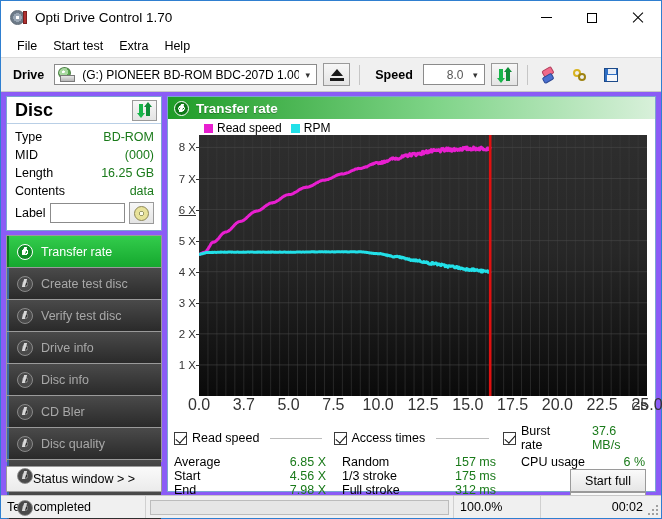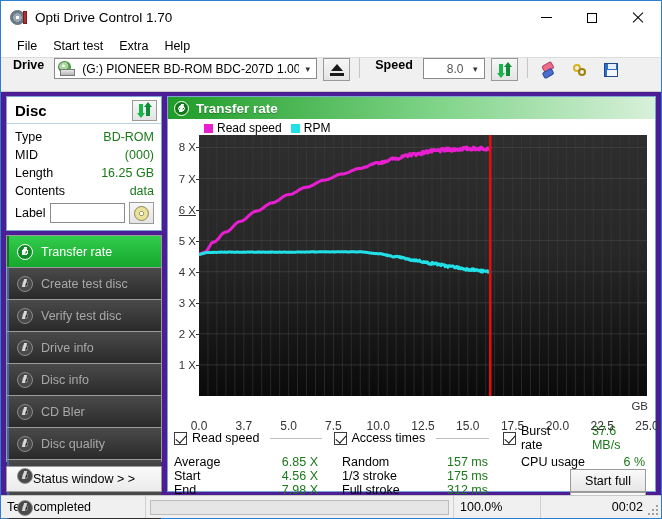--- a/index.html
+++ b/index.html
@@ -5,21 +5,21 @@
   html,body{margin:0;padding:0;}
   body{
     width:662px;height:519px;overflow:hidden;
     background:#f0f0f0;
     font-family:"Liberation Sans", sans-serif;
     font-size:12px;color:#000;
     -webkit-font-smoothing:antialiased;
   }
   .win{
     position:relative;width:662px;height:519px;
-    background:#4c1d95;border:1px solid #2f7fd0;box-sizing:border-box;
+    background:#8b5cf6;border:1px solid #2f7fd0;box-sizing:border-box;
     display:flex;flex-direction:column;
   }
   
   .titlebar{height:33px;flex:0 0 33px;display:flex;align-items:center;background:#fff;}
   .app-icon{width:17px;height:17px;margin-left:9px;margin-right:8px;position:relative;flex:0 0 17px;}
   .app-icon .disc{position:absolute;left:0;top:1px;width:15px;height:15px;border-radius:50%;
      background:radial-gradient(circle at 50% 50%,#fff 0 18%,#9aa7b5 19% 46%,#6d7b89 47% 100%);
      border:1px solid #5c6874;box-sizing:border-box;}
   .app-icon .bar{position:absolute;right:0px;top:2px;width:4px;height:13px;background:#b03030;border:1px solid #7a1f1f;box-sizing:border-box;}
   .title-text{font-size:13.5px;color:#000;}
@@ -30,21 +30,21 @@
   .gl-close{display:block;width:12px;height:12px;position:relative;}
   .gl-close:before,.gl-close:after{content:"";position:absolute;left:-1px;top:5px;width:14px;height:1px;background:#000;}
   .gl-close:before{transform:rotate(45deg);}
   .gl-close:after{transform:rotate(-45deg);}
 
   
   .menubar{height:23px;flex:0 0 23px;display:flex;align-items:center;background:#fff;padding-left:8px;}
   .menuitem{padding:2px 8px;font-size:12.5px;color:#000;}
 
   
-  .toolbar{height:33px;flex:0 0 33px;display:flex;background:#f0f0f0;
+  .toolbar{height:33px;flex:0 0 33px;display:flex;align-items:center;background:#f0f0f0;
      border-top:1px solid #dcdcdc;border-bottom:1px solid #c8c8c8;padding:0 6px;gap:6px;}
   .tb-label{font-weight:bold;font-size:12.5px;padding:0 4px 0 6px;}
   .combo{height:21px;background:#fff;border:1px solid #8b8b8b;display:flex;align-items:center;
      box-sizing:border-box;font-size:12px;}
   .combo.drive{width:263px;}
   .combo .cb-icon{width:18px;height:15px;margin:0 4px 0 3px;position:relative;flex:0 0 18px;}
   .cb-icon .d1{position:absolute;left:0;top:0;width:13px;height:12px;border-radius:50%;
      background:radial-gradient(circle at 40% 38%,#fff 0 14%,#a8d8a0 15% 50%,#5aa84f 51% 100%);
      border:1px solid #4b7f44;box-sizing:border-box;}
   .cb-icon .d2{position:absolute;left:2px;bottom:0;width:15px;height:7px;background:linear-gradient(#e8e8e8,#b6b6b6);
@@ -82,21 +82,21 @@
   .ic-save .sh{position:absolute;left:3px;top:0;width:8px;height:5px;background:#e8eef7;}
   .ic-save .lb{position:absolute;left:2px;bottom:0;width:10px;height:6px;background:#f5f7fa;}
 
   
   .body{flex:1;display:flex;min-height:0;padding:4px 5px 0 5px;box-sizing:border-box;gap:5px;}
 
   
   .sidebar{width:156px;flex:0 0 156px;display:flex;flex-direction:column;min-height:0;}
   .disc-panel{border:1px solid #7aa5d2;background:#fff;box-sizing:border-box;}
   .disc-head{height:26px;display:flex;align-items:center;padding:0 4px 0 8px;border-bottom:1px solid #b9cfe6;}
-  .disc-head .t{font-weight:bold;font-size:15px;}
+  .disc-head .t{font-weight:bold;font-size:18px;}
   .disc-head .btn{margin-left:auto;width:25px;height:21px;background:linear-gradient(#f7f7f7,#e4e4e4);
      border:1px solid #9a9a9a;display:flex;align-items:center;justify-content:center;box-sizing:border-box;}
   .disc-rows{padding:4px 7px 5px 8px;}
   .drow{display:flex;justify-content:space-between;align-items:center;height:18px;font-size:12.5px;}
   .drow .k{color:#000;}
   .drow .v{color:#1a7a1a;}
   .label-row{display:flex;align-items:center;height:24px;margin-top:1px;gap:4px;}
   .label-row .k{font-size:12.5px;}
   .label-input{flex:1;height:20px;background:#fff;border:1px solid #8b8b8b;box-sizing:border-box;
      font-family:"Liberation Sans",sans-serif;font-size:12px;padding:0 3px;outline:none;min-width:0;}
@@ -134,40 +134,40 @@
 
   .chart-wrap{position:relative;flex:0 0 305px;height:305px;background:#fff;}
   .legend{position:absolute;left:36px;top:2px;display:flex;gap:9px;align-items:center;z-index:5;}
   .lg{display:flex;align-items:center;gap:4px;font-size:12px;color:#000;}
   .lg .sw{width:9px;height:9px;display:block;}
   .plot{position:absolute;left:31px;top:16px;right:8px;bottom:28px;background:#1b1b1b;}
   .ylabels{position:absolute;left:0;top:16px;width:31px;bottom:28px;}
   .ytick{position:absolute;right:3px;transform:translateY(-50%);font-size:11.5px;color:#333;white-space:nowrap;}
   .ytick .dash{position:absolute;right:-4px;top:50%;width:4px;height:1px;background:#333;}
   .xlabels{position:absolute;left:31px;right:8px;bottom:12px;height:16px;}
-  .xtick{position:absolute;transform:translateX(-50%);font-size:12px;color:#333;white-space:nowrap;margin-top:23px;}
+  .xtick{position:absolute;transform:translateX(-50%);font-size:16px;color:#333;white-space:nowrap;}
   .xunit{position:absolute;right:-1px;bottom:0;font-size:11.5px;color:#333;}
 
   .opts{flex:0 0 26px;display:flex;align-items:center;padding:0 8px 0 6px;font-size:12.5px;}
   .optgrp{display:flex;align-items:center;gap:5px;}
   .chk{width:13px;height:13px;border:1px solid #3b3b3b;background:#fff;box-sizing:border-box;
      position:relative;flex:0 0 13px;}
   .chk.on:after{content:"";position:absolute;left:3px;top:0px;width:5px;height:9px;
      border:solid #111;border-width:0 1.6px 1.6px 0;transform:rotate(42deg);}
   .ul{flex:1;height:1px;background:#bcbcbc;margin-left:6px;}
   .burst-val{color:#1a7a1a;margin-left:13px;}
 
   .stats{flex:1;display:flex;padding:3px 8px 0 6px;min-height:0;}
   .col{display:flex;flex-direction:column;}
   .col.c1{width:168px;}
   .col.c2{width:170px;}
   .col.c3{flex:1;}
   .srow{height:29px;display:flex;align-items:center;font-size:12.5px;}
   .srow .k{flex:1;}
-  .srow .v{color:#1a7a1a;text-align:right;padding-right:24px;}
+  .srow .v{color:#1a7a1a;text-align:right;padding-right:16px;}
   .col.c3 .srow{justify-content:flex-end;gap:0;}
   .col.c3 .srow .k{flex:none;}
   .col.c3 .srow .v{padding-right:2px;width:60px;}
   .startbtn{width:76px;height:23px;background:linear-gradient(#fafafa,#e6e6e6);border:1px solid #9a9a9a;
      display:flex;align-items:center;justify-content:center;font-size:12.5px;box-sizing:border-box;
      margin-left:auto;margin-right:1px;}
   .btnrow{height:29px;display:flex;align-items:center;}
 
   
   .statusbar{height:22px;flex:0 0 22px;display:flex;align-items:center;

